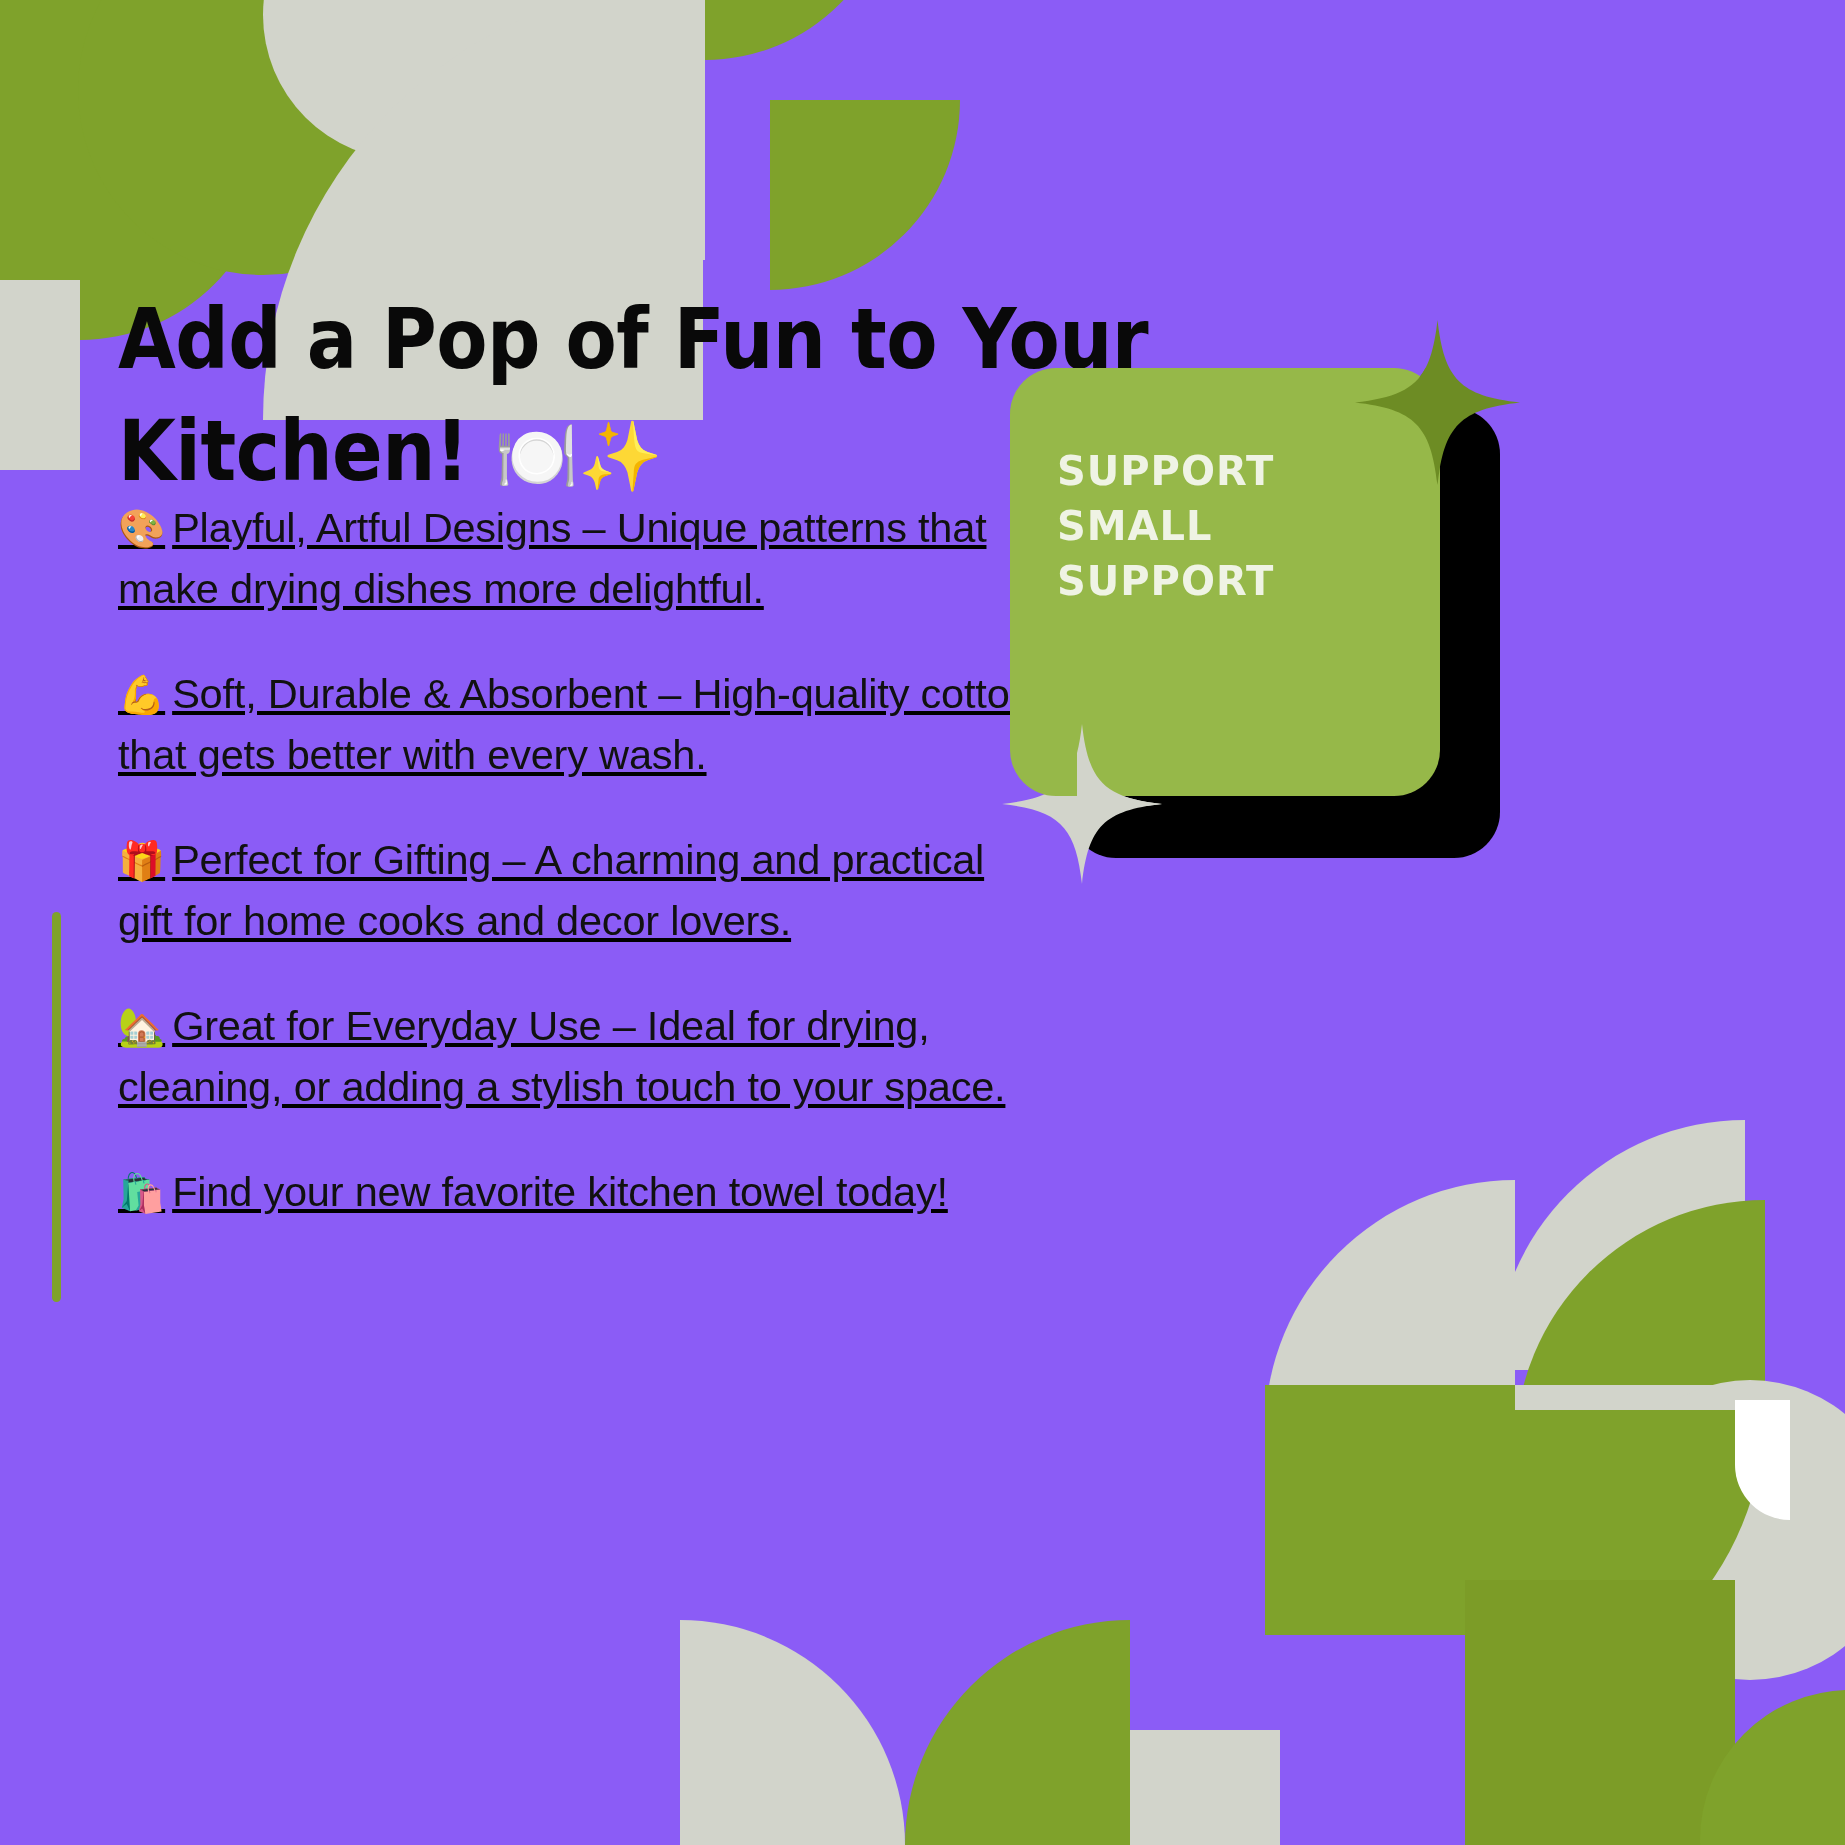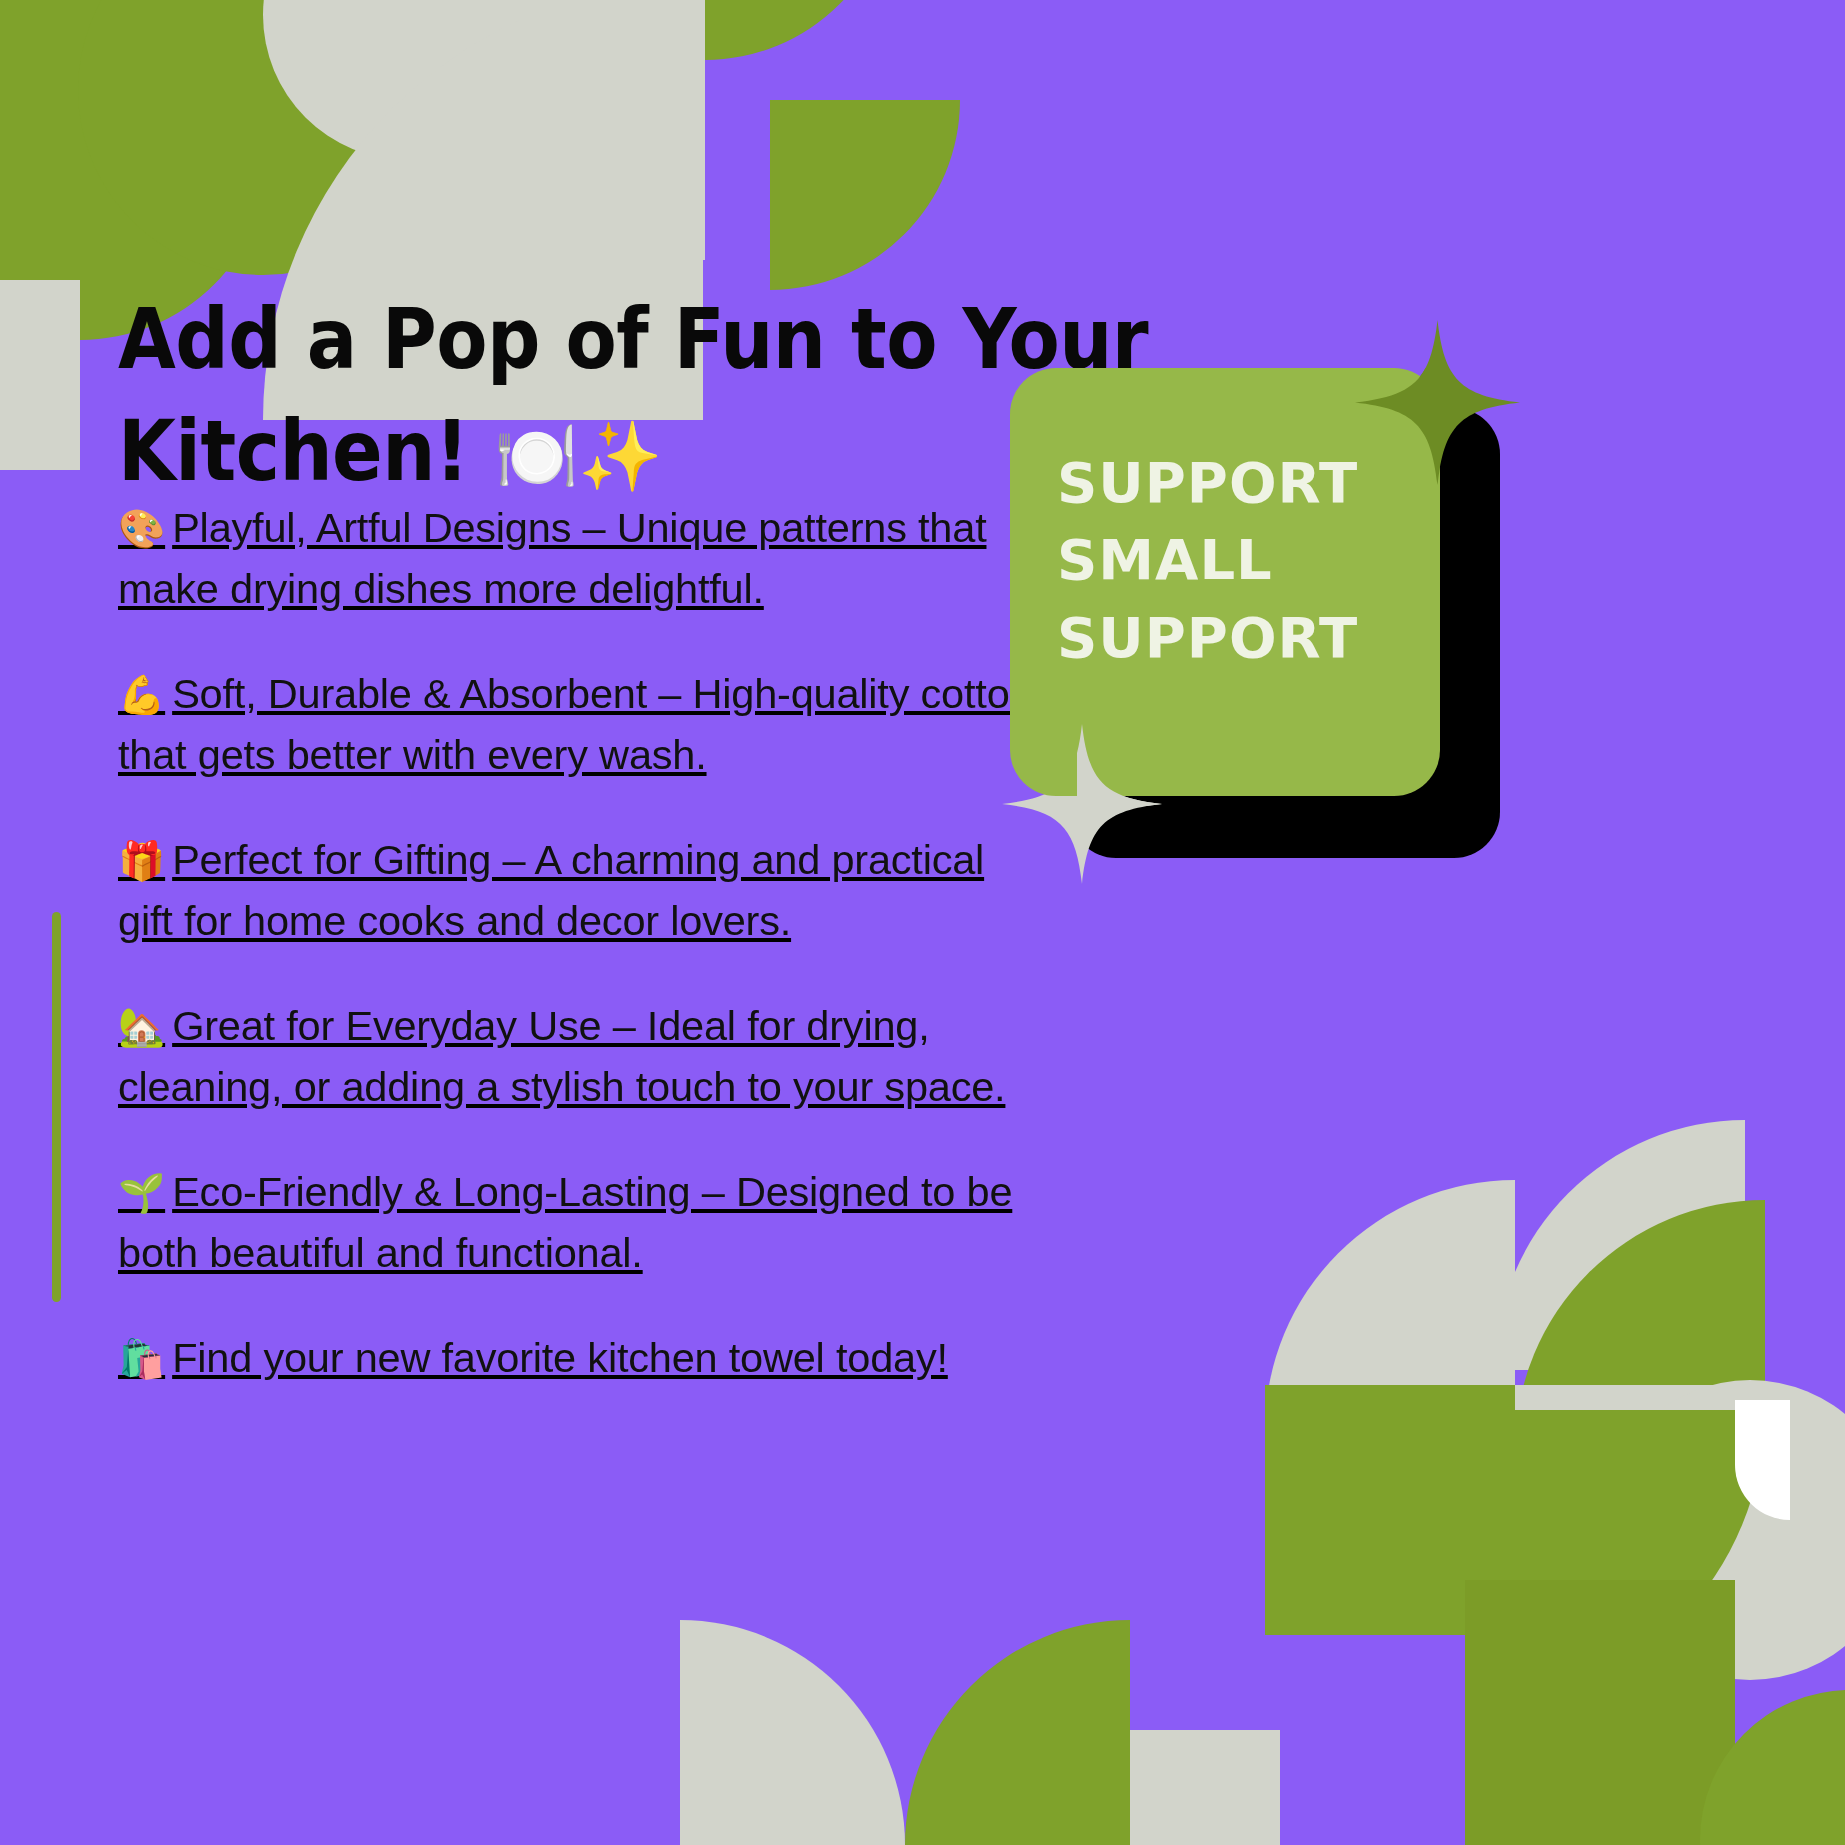--- a/index.html
+++ b/index.html
@@ -187,21 +187,21 @@
     width:430px;height:428px;
     background:#96b849;
     border-radius:46px;
   }
   .badge-text{
     position:absolute;
     left:47px;top:76px;
     width:400px;
     font-family:"DejaVu Sans","Liberation Sans", sans-serif;
     font-weight:bold;
-    font-size:56px;
+    font-size:40px;
     line-height:1.38;
     letter-spacing:1px;
     color:#eff3e4;
   }
   .spark{
     position:absolute;
     pointer-events:none;
   }
 
   
@@ -250,21 +250,20 @@
   <h1 class="headline">
     <span class="txt-line">Add a Pop of Fun to Your</span>
     <span class="txt-line"><span>Kitchen! </span><span class="emj">🍽️</span><span class="emj">✨</span></span>
   </h1>
 
   <div class="bullets">
     <p class="bullet"><span class="emj">🎨</span><span>Playful, Artful Designs – Unique patterns that make drying dishes more delightful.</span></p>
     <p class="bullet"><span class="emj">💪</span><span>Soft, Durable &amp; Absorbent – High-quality cotton that gets better with every wash.</span></p>
     <p class="bullet"><span class="emj">🎁</span><span>Perfect for Gifting – A charming and practical gift for home cooks and decor lovers.</span></p>
     <p class="bullet"><span class="emj">🏡</span><span>Great for Everyday Use – Ideal for drying, cleaning, or adding a stylish touch to your space.</span></p>
-    <p class="bullet"><span class="emj">🌱</span><span>Eco-Friendly &amp; Long-Lasting – Designed to be both beautiful and functional.</span></p>
     <p class="bullet"><span class="emj">🛍️</span><span>Find your new favorite kitchen towel today!</span></p>
   </div>
 
   <div class="badge-wrap">
     <div class="badge-shadow"></div>
 
     <svg class="spark" style="left:-8px;top:356px;width:160px;height:160px;" viewBox="0 0 100 100">
       <path d="M50 0 C54 36 64 46 100 50 C64 54 54 64 50 100 C46 64 36 54 0 50 C36 46 46 36 50 0 Z" fill="#d2d4cb"></path>
     </svg>
 

